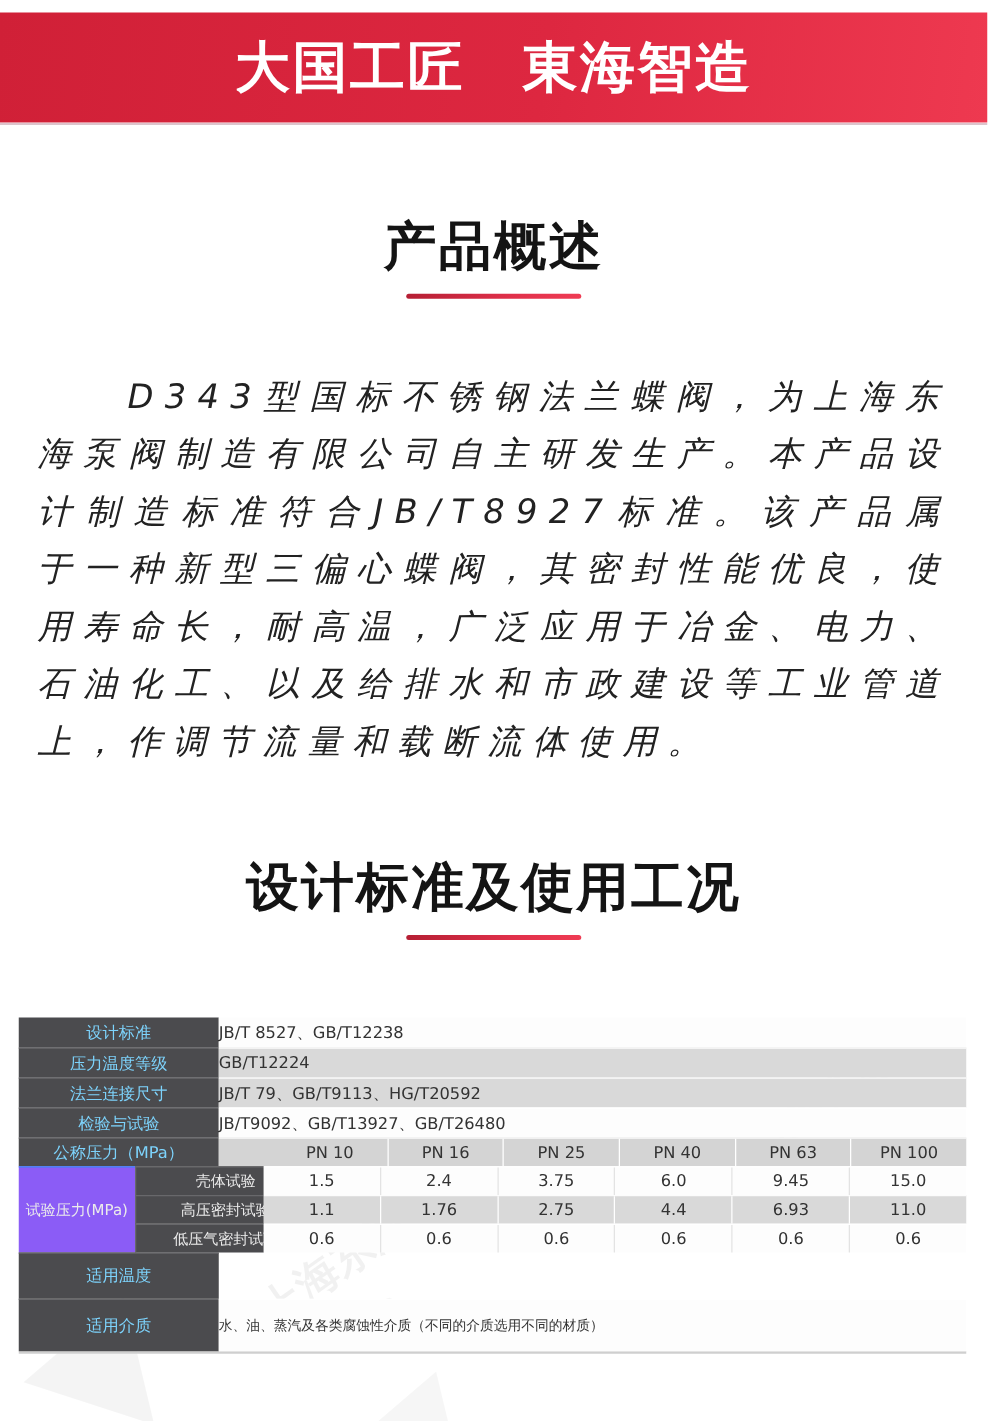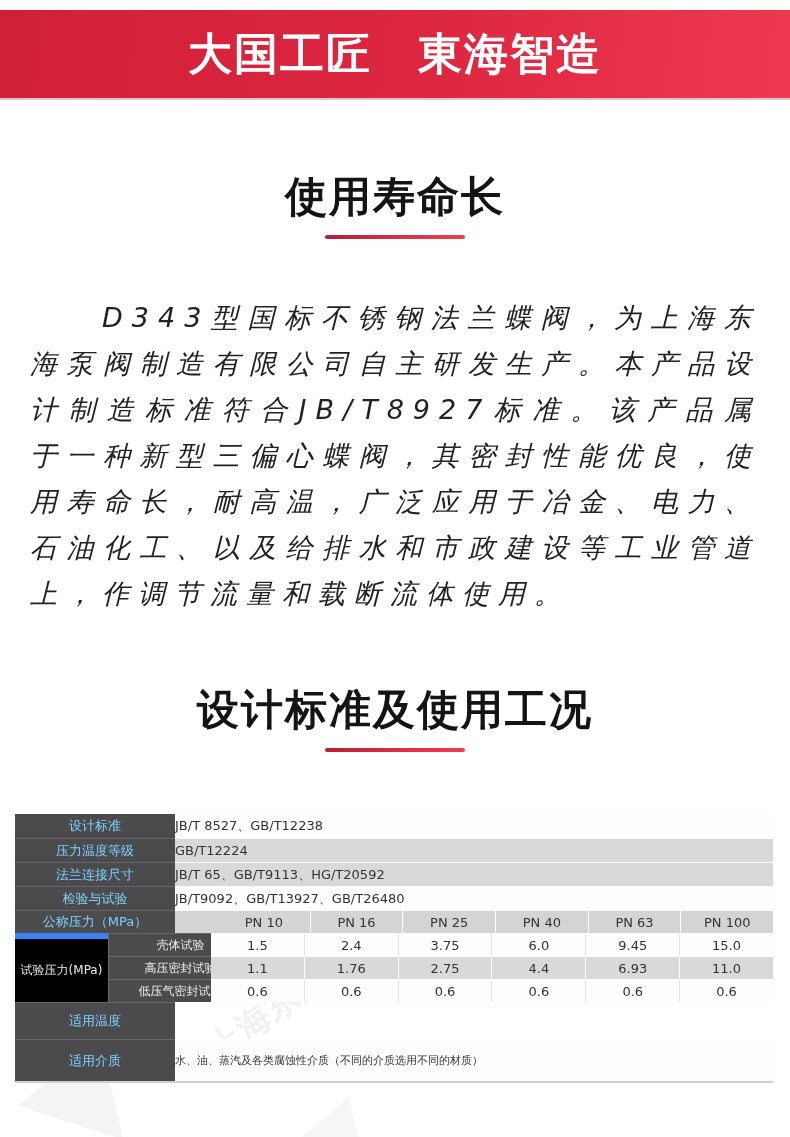--- a/index.html
+++ b/index.html
@@ -98,25 +98,25 @@
     color: #333333;
     white-space: nowrap;
   }
   .row.w .cell + .cell { border-left: 1px solid #e3e3e3; }
   .row.g .cell + .cell, .row.pnrow .cell + .cell { border-left: 1px solid #ffffff; }
   .row.small .val { font-size: 11px; }
   
   .tp { display: flex; }
   .tp-label {
     width: 93px;
-    background: #000000;
+    background: #8b5cf6;
     color: #ebebeb;
     font-size: 12px;
     display: flex; align-items: center; justify-content: center;
-    border-top: 6px solid #3b82f6;
+    border-top: 1px solid #3b82f6;
     white-space: nowrap;
   }
   .tp-rows { flex: 1; }
   .tp-rows .sub {
     width: 103px;
     background: #4b4b4e;
     color: #ebebeb;
     font-size: 12px;
     display: flex; align-items: center; justify-content: center;
     border-left: 1px solid #68686b;
@@ -150,41 +150,41 @@
   .wm-tri-1 { left: 30px;  top: 1035px; }
   .wm-tri-2 { left: 280px; top: 1095px; border-bottom-color: rgba(0,0,0,0.035); }
 </style>
 </head>
 <body>
 
 <div class="banner">
   <div class="banner-title">大国工匠　東海智造</div>
 </div>
 
-<div class="sec-title">使用寿命长</div>
+<div class="sec-title">产品概述</div>
 <div class="red-line"></div>
 
 <p class="overview">D343型国标不锈钢法兰蝶阀，为上海东海泵阀制造有限公司自主研发生产。本产品设计制造标准符合JB/T8927标准。该产品属于一种新型三偏心蝶阀，其密封性能优良，使用寿命长，耐高温，广泛应用于冶金、电力、石油化工、以及给排水和市政建设等工业管道上，作调节流量和载断流体使用。</p>
 
 <div class="sec-title second">设计标准及使用工况</div>
 <div class="red-line"></div>
 
 <div class="spec-table">
 
   <div class="row w">
     <div class="lbl">设计标准</div>
     <div class="val">JB/T 8527、GB/T12238</div>
   </div>
   <div class="row g">
     <div class="lbl">压力温度等级</div>
     <div class="val">GB/T12224</div>
   </div>
   <div class="row g">
     <div class="lbl">法兰连接尺寸</div>
-    <div class="val">JB/T 65、GB/T9113、HG/T20592</div>
+    <div class="val">JB/T 79、GB/T9113、HG/T20592</div>
   </div>
   <div class="row w">
     <div class="lbl">检验与试验</div>
     <div class="val">JB/T9092、GB/T13927、GB/T26480</div>
   </div>
 
   <div class="row pnrow g">
     <div class="lbl">公称压力（MPa）</div>
     <div class="cells">
       <div class="cell">PN 10</div>

